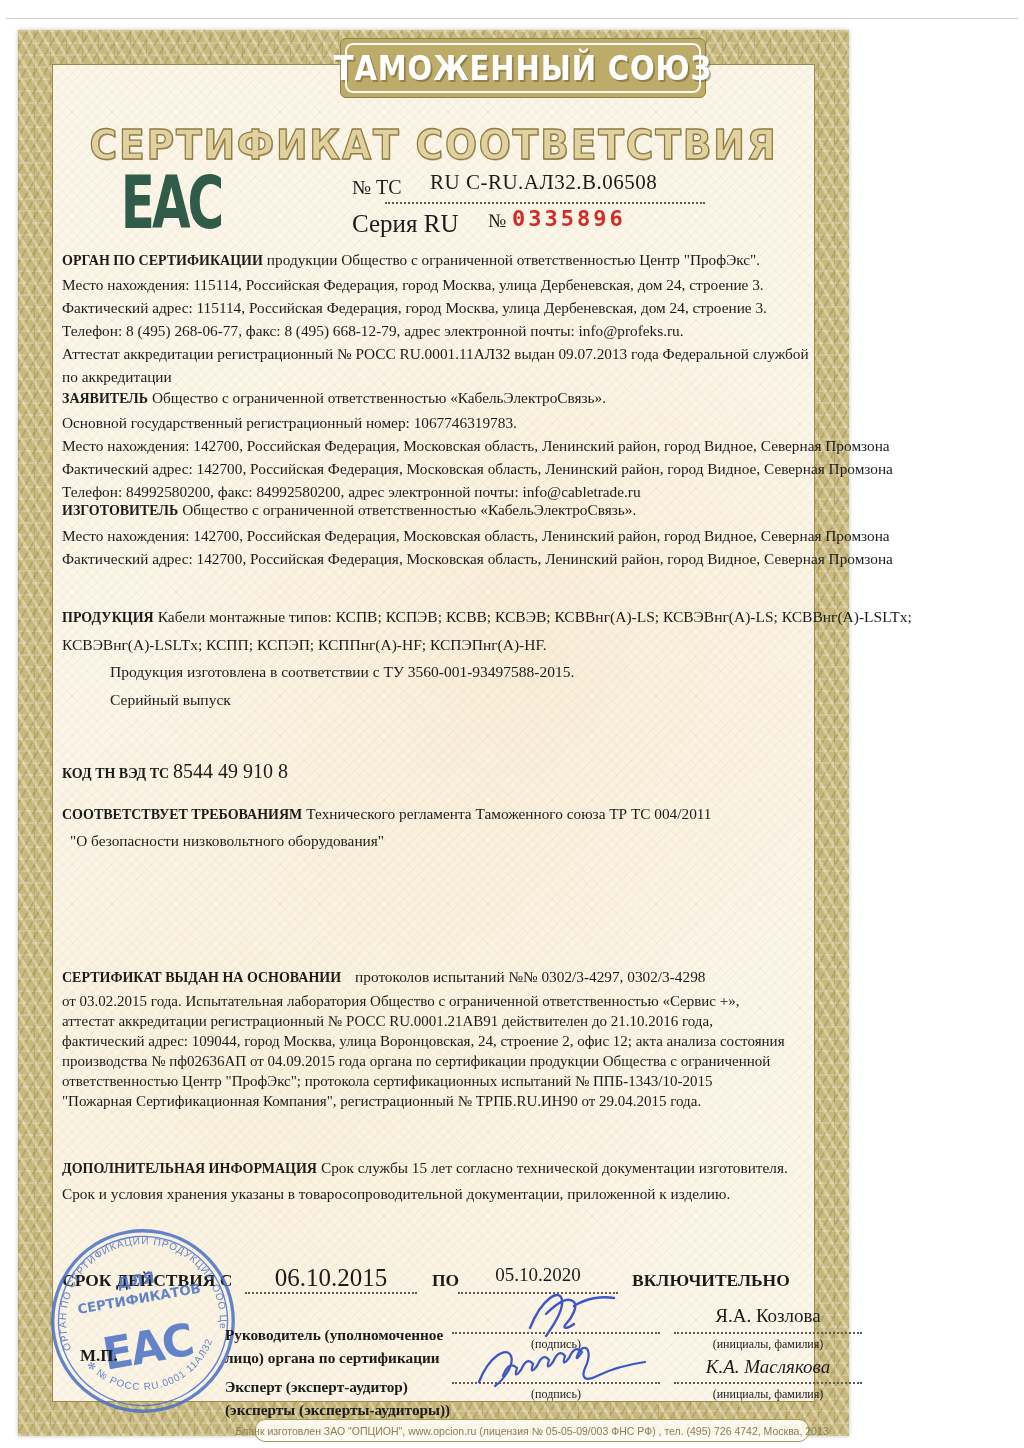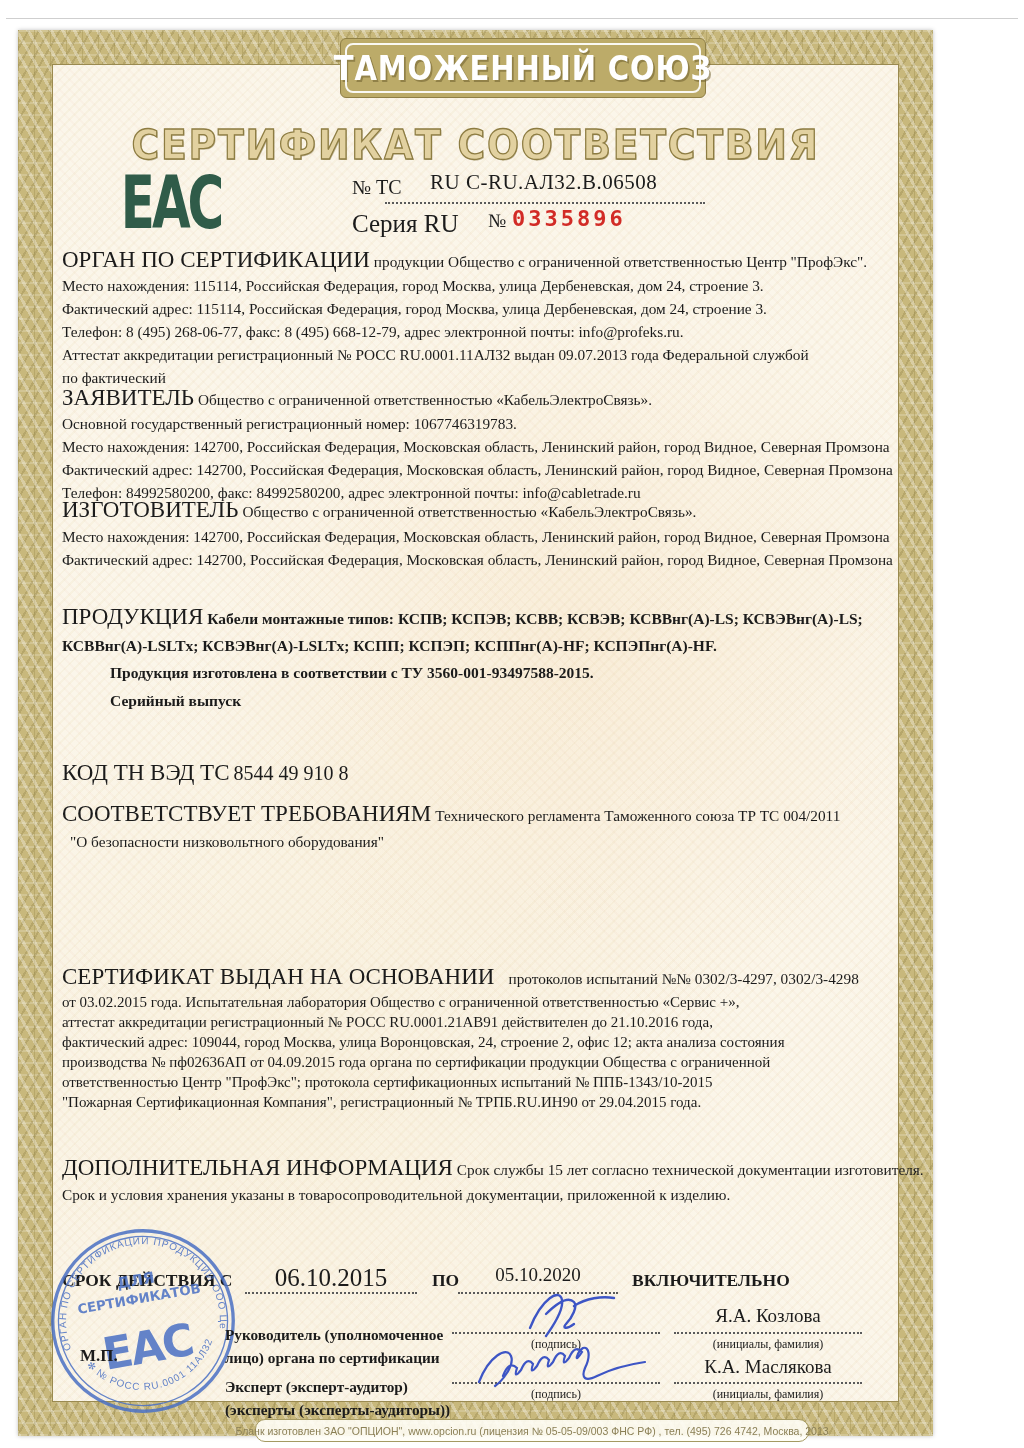--- a/index.html
+++ b/index.html
@@ -1,21 +1,21 @@
 <!DOCTYPE html>
 <html><head>
 <meta charset="utf-8">
 <style>
   html,body{margin:0;padding:0;}
   body{width:1024px;height:1448px;background:#ffffff;position:relative;overflow:hidden;
        font-family:"Liberation Serif", serif;color:#1b1b1b;}
   .scan-line{position:absolute;top:18px;left:6px;right:6px;height:1px;background:#cfcfcf;}
 
   
-  .paper{position:absolute;left:18px;top:30px;width:915px;height:1406px;
+  .paper{position:absolute;left:18px;top:30px;width:831px;height:1406px;
     background-color:#c8b87c;
     background-image:
       repeating-linear-gradient(60deg, rgba(255,255,255,.30) 0 3px, transparent 3px 10px),
       repeating-linear-gradient(-60deg, rgba(139,124,66,.30) 0 2px, transparent 2px 9px),
       repeating-linear-gradient(90deg, rgba(163,147,84,.45) 0 1px, transparent 1px 16px),
       repeating-linear-gradient(0deg, rgba(255,255,255,.18) 0 2px, transparent 2px 12px);
     box-shadow:0 0 4px rgba(0,0,0,.25);}
   .inner{position:absolute;inset:34px;background-color:#fbf6ea;border:1px solid #9a8a50;
     background-image:
       repeating-linear-gradient(45deg, rgba(232,178,158,.07) 0 2px, transparent 2px 7px),
@@ -38,31 +38,31 @@
   .certno-label{position:absolute;left:334px;top:146px;font-size:20px;}
   .certno-value{position:absolute;left:412px;top:140px;font-size:21px;letter-spacing:.5px;white-space:nowrap;}
   .certno-line{position:absolute;left:367px;top:172px;width:320px;border-bottom:2px dotted #5a5a5a;height:0;}
   .series-label{position:absolute;left:334px;top:180px;font-size:25px;}
   .series-prefix{position:absolute;left:470px;top:180px;font-size:19px;}
   .series-no{position:absolute;left:494px;top:176px;font-family:"DejaVu Sans Mono", monospace;
     font-weight:700;font-size:22px;letter-spacing:3px;color:#d22b26;}
 
   
   .sec{position:absolute;left:44px;width:880px;}
-  .h{font-weight:400;font-size:23px;white-space:nowrap;}
+  .h{font-weight:700;font-size:14px;white-space:nowrap;}
   .t{font-size:15.3px;}
   .ln{font-size:15.3px;white-space:nowrap;}
   .sec-org .sec-head{line-height:25px;white-space:nowrap;}
   .sec-org .ln{line-height:23px;}
   .sec-app .sec-head{line-height:25px;white-space:nowrap;}
   .sec-app .ln{line-height:23px;}
   .sec-man .sec-head{line-height:26px;white-space:nowrap;}
   .sec-man .ln{line-height:23px;}
   .sec-prod{line-height:27px;}
-  .sec-prod .t,.sec-prod .ln{font-size:15.5px;font-weight:bold;}
+  .sec-prod .t,.sec-prod .ln{font-size:15.5px;}
   .sec-prod .ln{line-height:28px;white-space:nowrap;margin-left:48px;}
   .sec-tnved .val{font-size:20px;margin-left:4px;}
   .sec-comp .sec-head{line-height:28px;white-space:nowrap;}
   .sec-comp .ln{line-height:23px;padding-left:8px;}
   .sec-basis .sec-head{line-height:27px;white-space:nowrap;}
   .sec-basis .t{margin-left:10px;}
   .sec-basis .ln{font-size:15px;line-height:20px;}
   .sec-add .sec-head{line-height:26px;white-space:nowrap;}
   .sec-add .ln{line-height:23px;}
 
@@ -79,21 +79,21 @@
   .mp{position:absolute;left:62px;top:1316px;font-weight:700;font-size:17px;z-index:6;}
   .sig-label1{position:absolute;left:207px;top:1293px;font-weight:700;font-size:15.3px;line-height:23px;white-space:nowrap;z-index:6;}
   .sig-label2{position:absolute;left:207px;top:1345px;font-weight:700;font-size:15.3px;line-height:23px;white-space:nowrap;}
   .sig-line1{position:absolute;left:434px;top:1302px;width:208px;border-bottom:2px dotted #5a5a5a;height:0;}
   .sig-cap1{position:absolute;left:434px;top:1307px;width:208px;text-align:center;font-size:12px;}
   .name1{position:absolute;left:650px;top:1275px;width:200px;text-align:center;font-size:19px;white-space:nowrap;}
   .name-line1{position:absolute;left:656px;top:1302px;width:188px;border-bottom:2px dotted #5a5a5a;height:0;}
   .name-cap1{position:absolute;left:656px;top:1307px;width:188px;text-align:center;font-size:12px;}
   .sig-line2{position:absolute;left:434px;top:1352px;width:208px;border-bottom:2px dotted #5a5a5a;height:0;}
   .sig-cap2{position:absolute;left:434px;top:1357px;width:208px;text-align:center;font-size:12px;}
-  .name2{position:absolute;left:650px;top:1326px;width:200px;text-align:center;font-size:19px;white-space:nowrap;}
+  .name2{position:absolute;left:650px;top:1326px;width:200px;text-align:center;font-size:19px;white-space:nowrap;font-style:italic;}
   .name-line2{position:absolute;left:656px;top:1352px;width:188px;border-bottom:2px dotted #5a5a5a;height:0;}
   .name-cap2{position:absolute;left:656px;top:1357px;width:188px;text-align:center;font-size:12px;}
   .autograph1{position:absolute;left:498px;top:1254px;z-index:7;}
   .autograph2{position:absolute;left:455px;top:1308px;z-index:7;}
   .stamp{position:absolute;left:30px;top:1196px;z-index:5;opacity:.85;}
 
   
   .footer-pill{position:absolute;left:237px;top:1389px;width:552px;height:21px;z-index:4;
     background:rgba(255,254,246,.9);border:1px solid #a59a62;border-radius:10px;
     display:flex;align-items:center;justify-content:center;}
@@ -129,21 +129,21 @@
 
   <div class="sec sec-org" style="top:217px">
     <div class="sec-head">
       <span class="h">ОРГАН ПО СЕРТИФИКАЦИИ</span>
       <span class="t">продукции Общество с ограниченной ответственностью Центр "ПрофЭкс".</span>
     </div>
     <div class="ln">Место нахождения: 115114, Российская Федерация, город Москва, улица Дербеневская, дом 24, строение 3.</div>
     <div class="ln">Фактический адрес: 115114, Российская Федерация, город Москва, улица Дербеневская, дом 24, строение 3.</div>
     <div class="ln">Телефон: 8 (495) 268-06-77, факс: 8 (495) 668-12-79, адрес электронной почты: info@profeks.ru.</div>
     <div class="ln">Аттестат аккредитации регистрационный № РОСС RU.0001.11АЛ32 выдан 09.07.2013 года Федеральной службой</div>
-    <div class="ln">по фактический</div>
+    <div class="ln">по аккредитации</div>
   </div>
 
   <div class="sec sec-app" style="top:355px">
     <div class="sec-head">
       <span class="h">ЗАЯВИТЕЛЬ</span>
       <span class="t">Общество с ограниченной ответственностью «КабельЭлектроСвязь».</span>
     </div>
     <div class="ln">Основной государственный регистрационный номер: 1067746319783.</div>
     <div class="ln">Место нахождения: 142700, Российская Федерация, Московская область, Ленинский район, город Видное, Северная Промзона</div>
     <div class="ln">Фактический адрес: 142700, Российская Федерация, Московская область, Ленинский район, город Видное, Северная Промзона</div>

